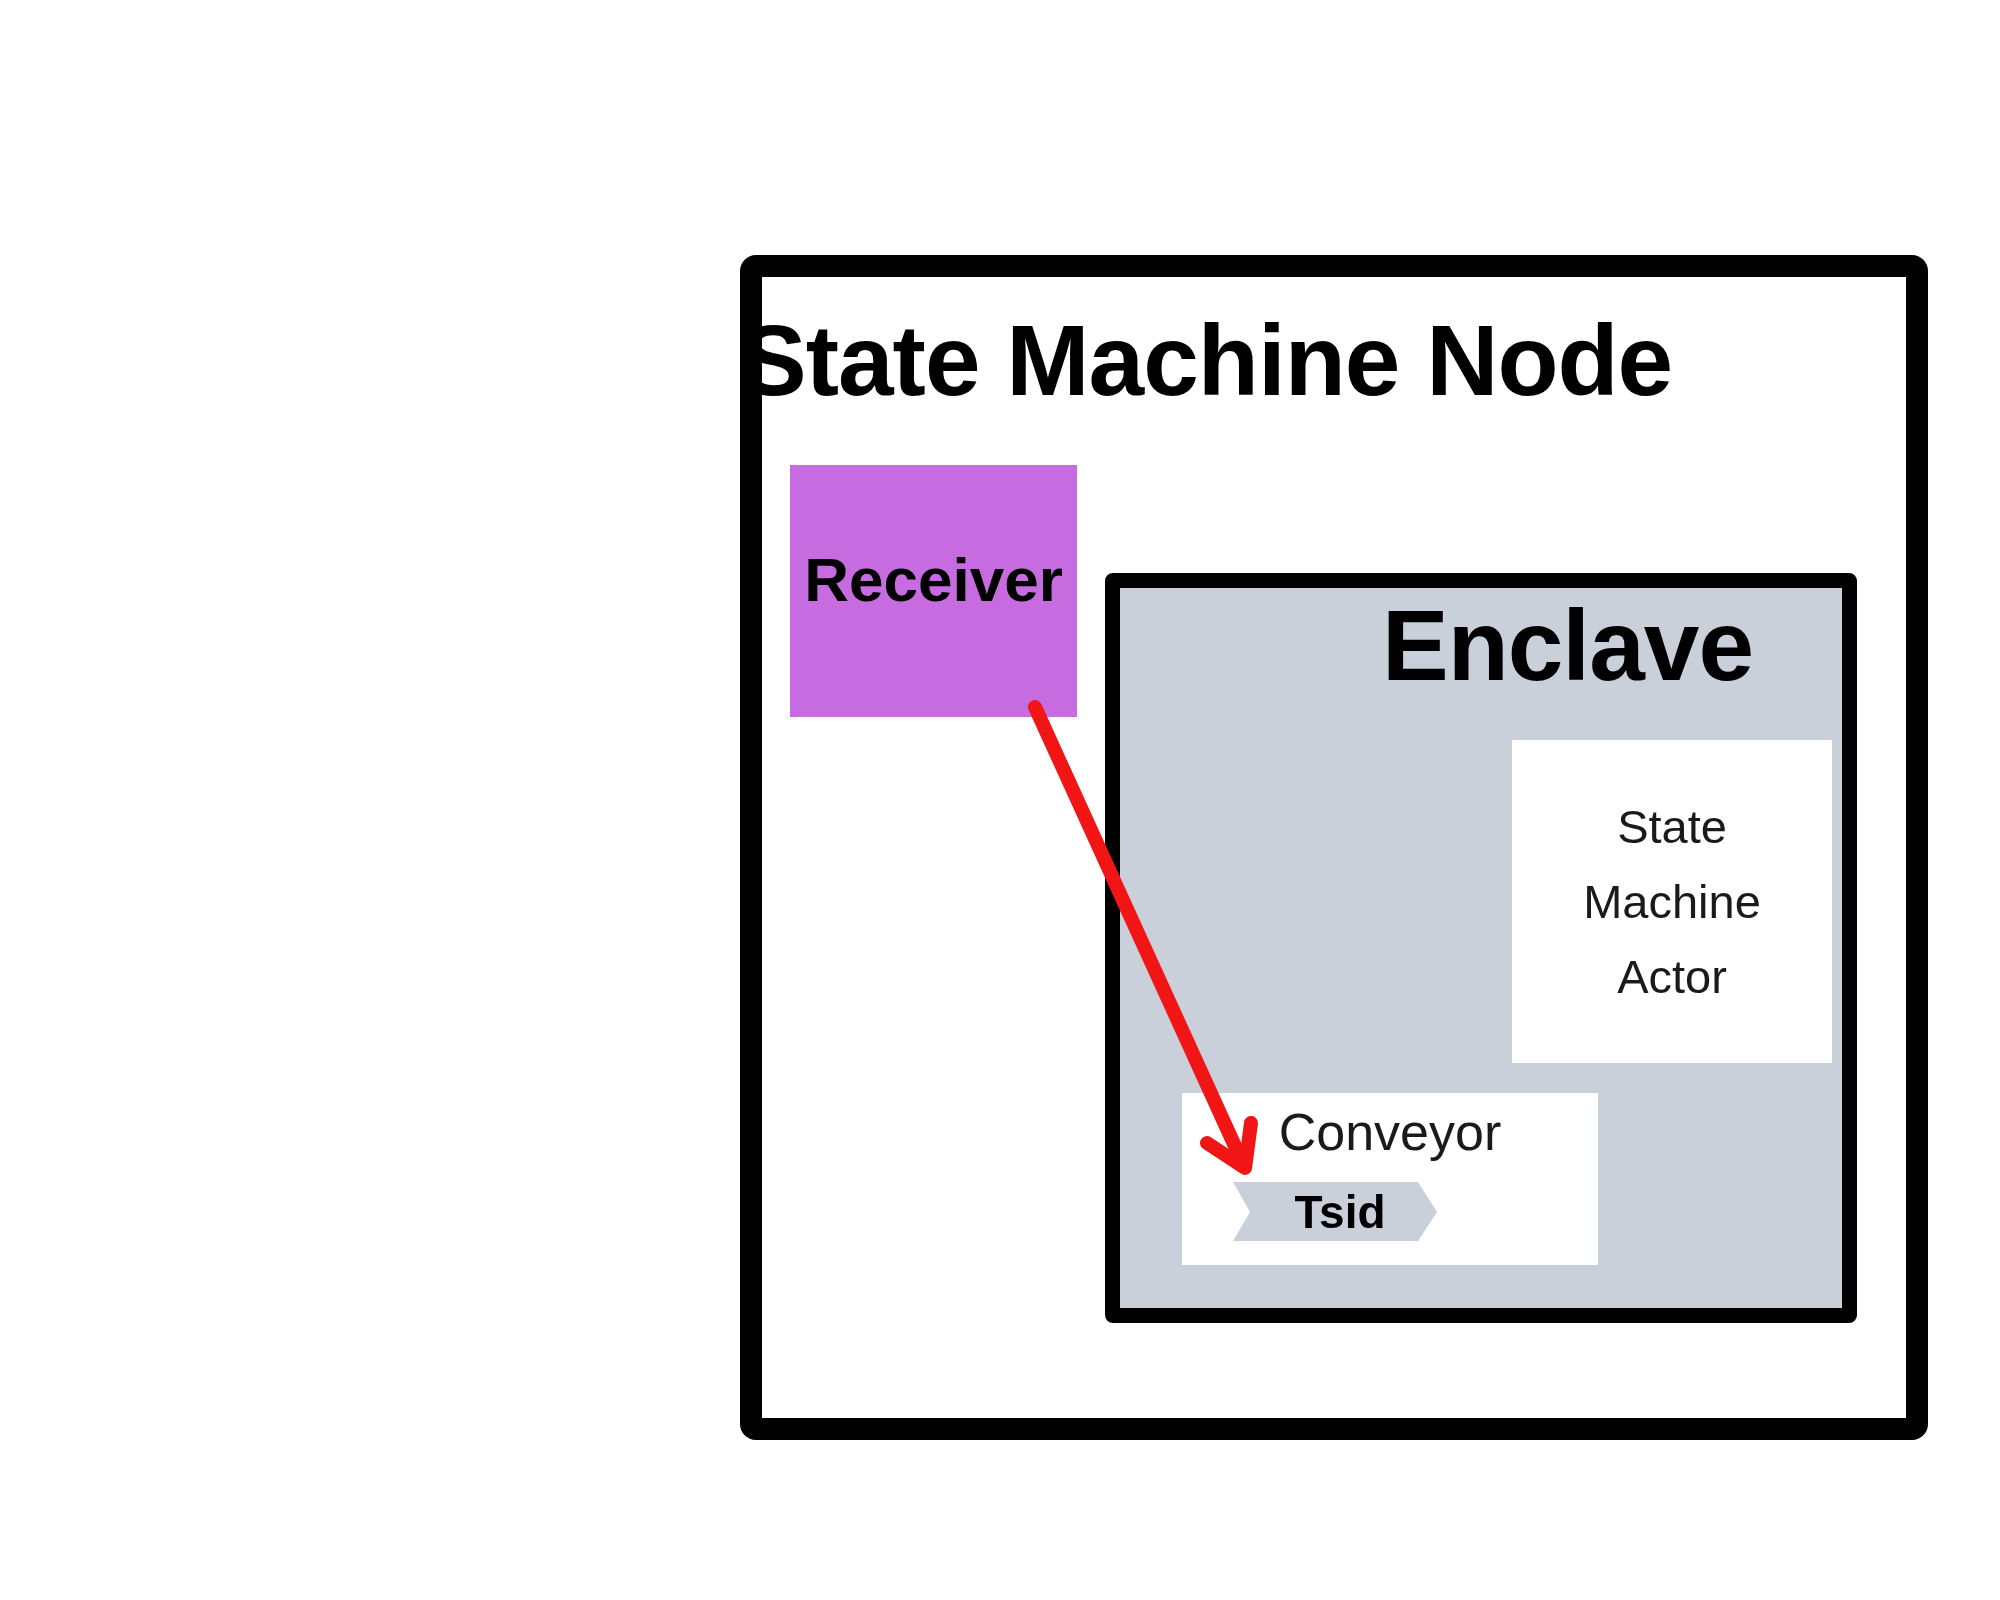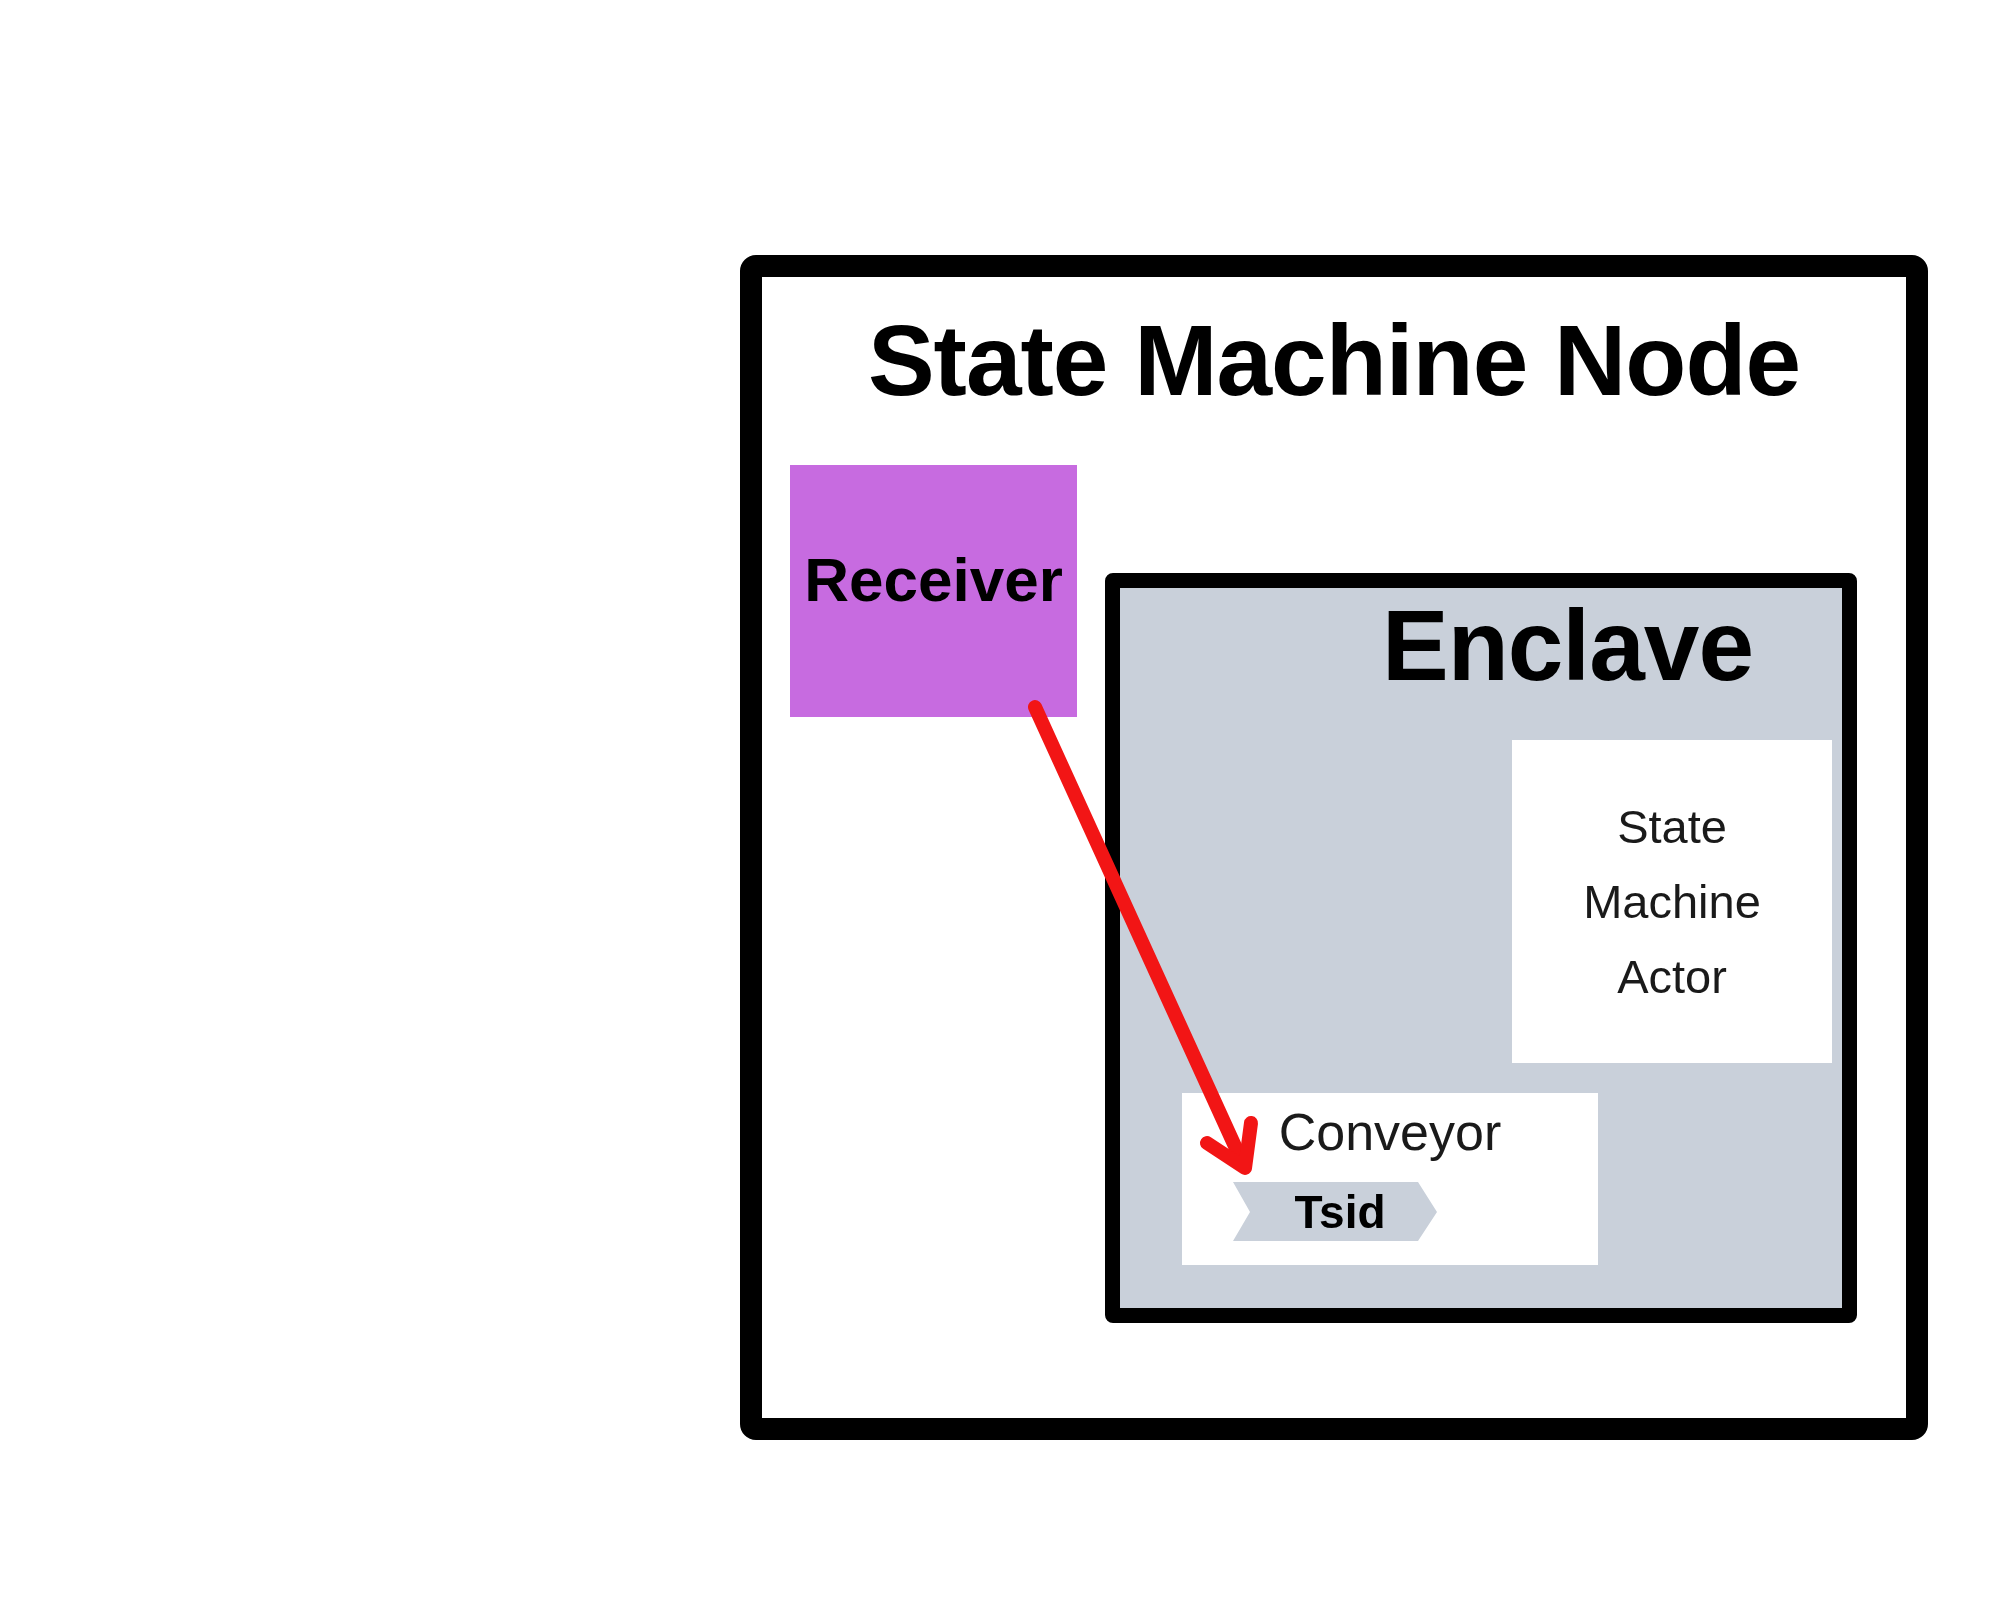--- a/index.html
+++ b/index.html
@@ -41,21 +41,21 @@
     box-sizing: border-box;
     border: 22px solid var(--outline, #000000);
     border-radius: 16px;
     background: #ffffff;
   }
   .node-title {
     position: absolute;
     left: 740px;
     top: 303px;
     width: 1188px;
-    text-align: center;
+    text-align: left;
     font-size: 100px;
     font-weight: 700;
     color: var(--outline, #000000);
     letter-spacing: -1px;
   }
 
   
   .receiver-box {
     position: absolute;
     left: 790px;

